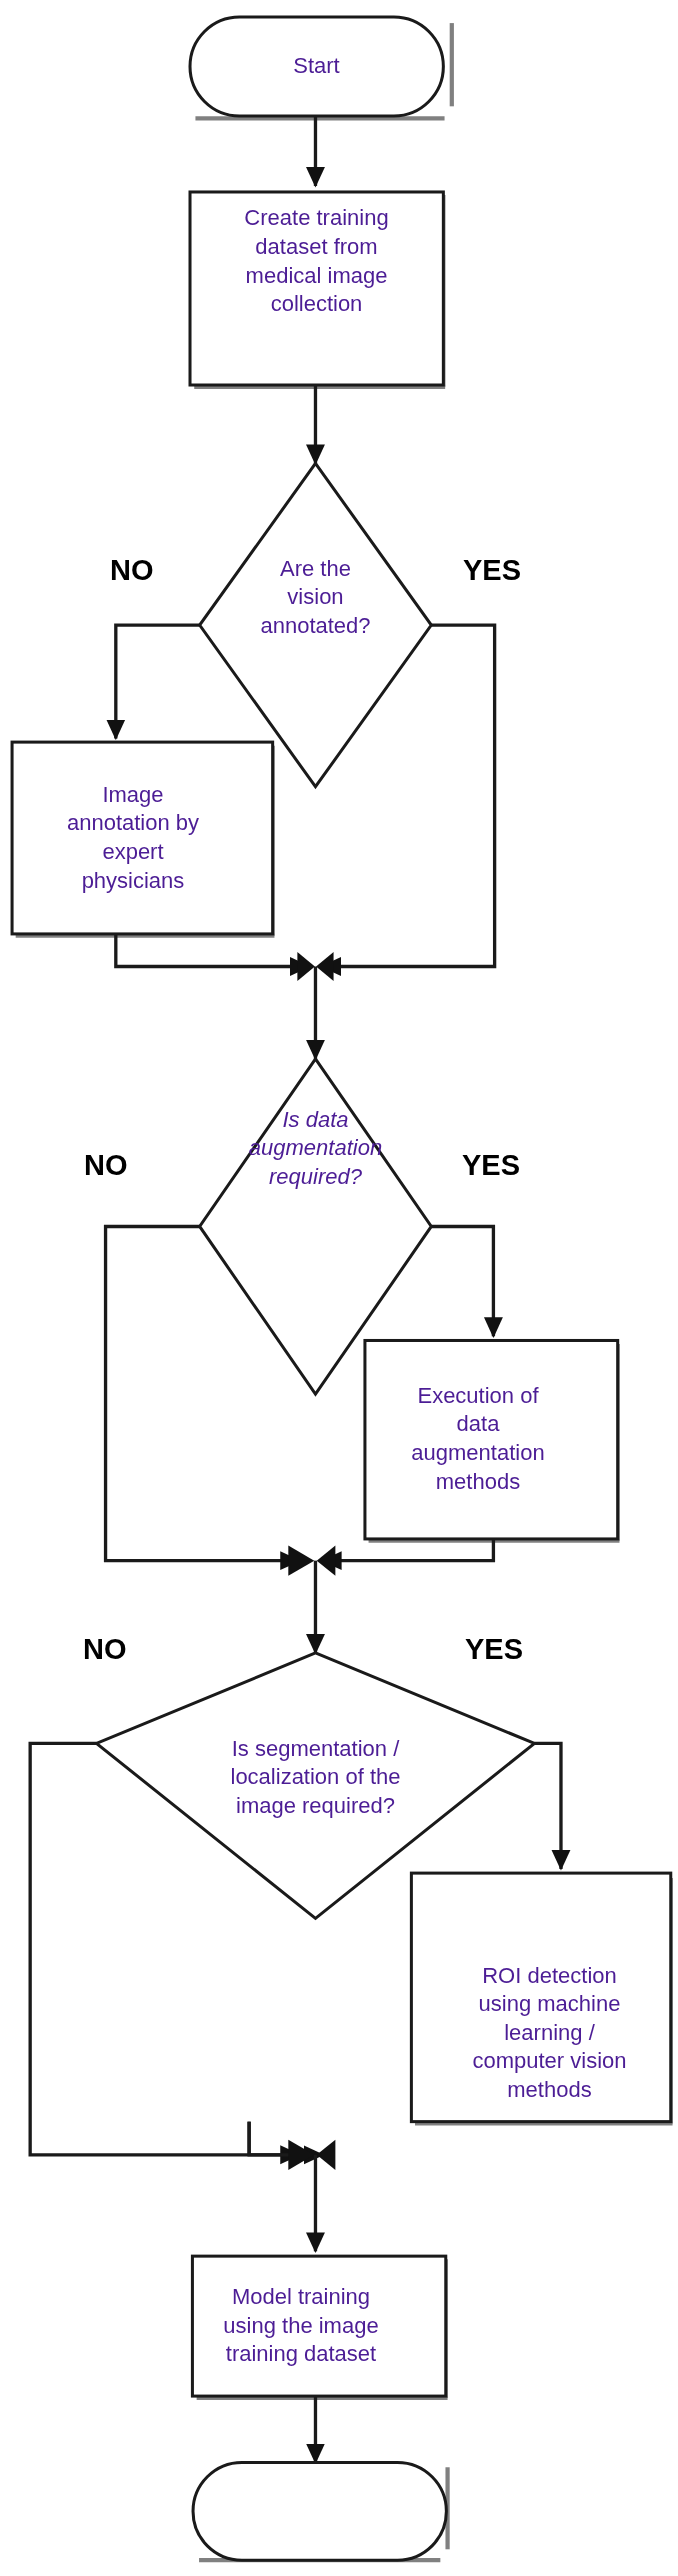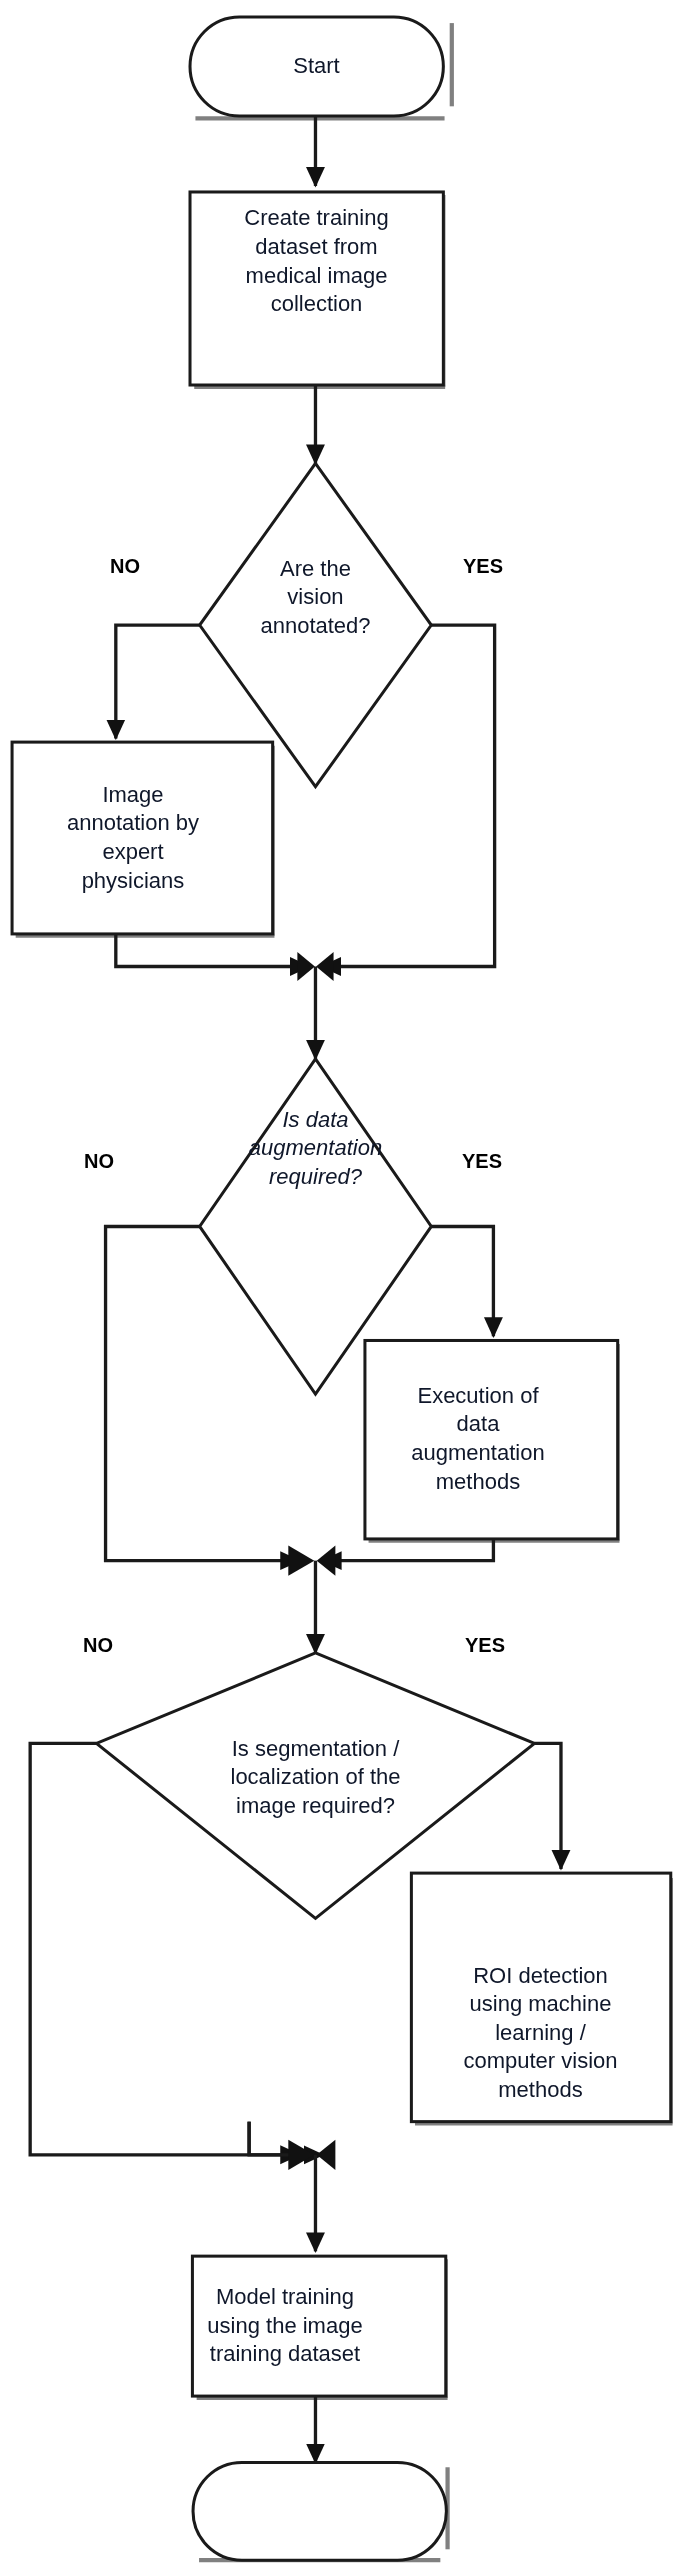--- a/index.html
+++ b/index.html
@@ -24,32 +24,32 @@
     top: 0;
     width: 678px;
     height: 2576px;
   }
   .node-label {
     position: absolute;
     display: flex;
     align-items: center;
     justify-content: center;
     text-align: center;
-    color: #0f172a;
+    color: #4c1d95;
     font-family: "Liberation Sans", sans-serif;
     font-size: 22px;
     line-height: 1.30;
     white-space: pre-line;
     pointer-events: none;
   }
   .branch-label {
     position: absolute;
     color: #000000;
     font-family: "Liberation Sans", sans-serif;
-    font-size: 20px;
+    font-size: 29px;
     font-weight: bold;
     line-height: 1;
     white-space: nowrap;
   }
   .hit {
     position: absolute;
     background: transparent;
   }
 </style>
 </head>
@@ -177,27 +177,27 @@
 
   <div class="node-label" style="left:365px; top:1340px; width:226px; height:198px;">Execution of
 data
 augmentation
 methods</div>
 
   <div class="node-label" style="left:180px; top:1721px; width:271px; height:113px;">Is segmentation /
 localization of the
 image required?</div>
 
-  <div class="node-label" style="left:411px; top:1873px; width:259px; height:320px;">ROI detection
+  <div class="node-label" style="left:411px; top:1873px; width:259px; height:320px;padding-left:9px;">ROI detection
 using machine
 learning /
 computer vision
 methods</div>
 
-  <div class="node-label" style="left:180px; top:2256px; width:210px; height:140px;">Model training
+  <div class="node-label" style="left:196px; top:2256px; width:210px; height:140px;">Model training
 using the image
 training dataset</div>
 
 
   <div class="branch-label" style="left:110px; top:556px;">NO</div>
   <div class="branch-label" style="left:463px; top:556px;">YES</div>
 
   <div class="branch-label" style="left:84px; top:1151px;">NO</div>
   <div class="branch-label" style="left:462px; top:1151px;">YES</div>
 

